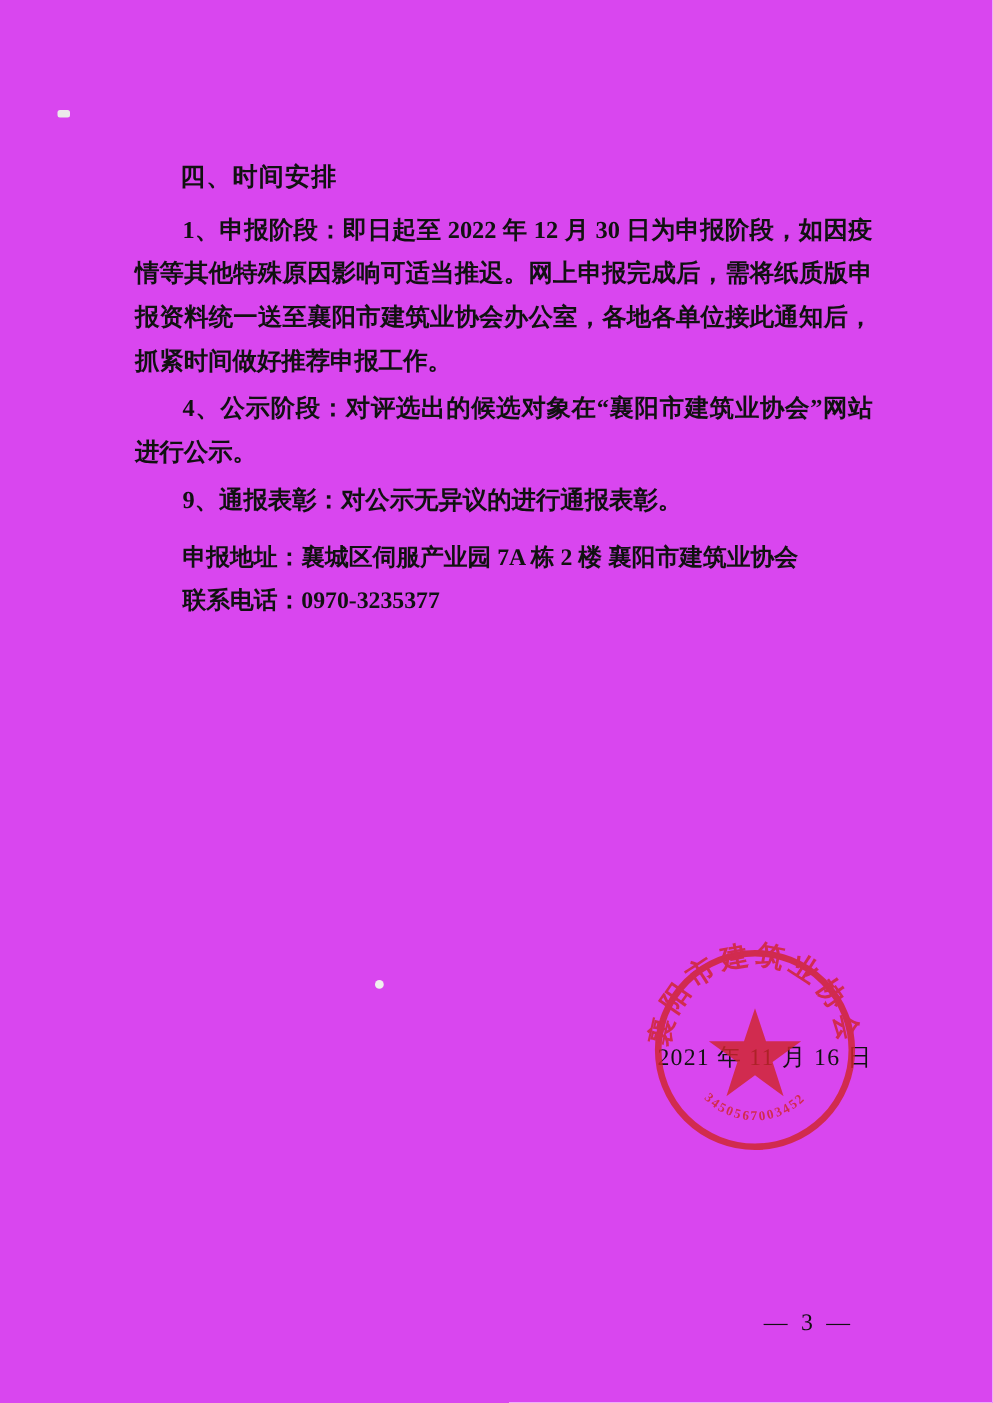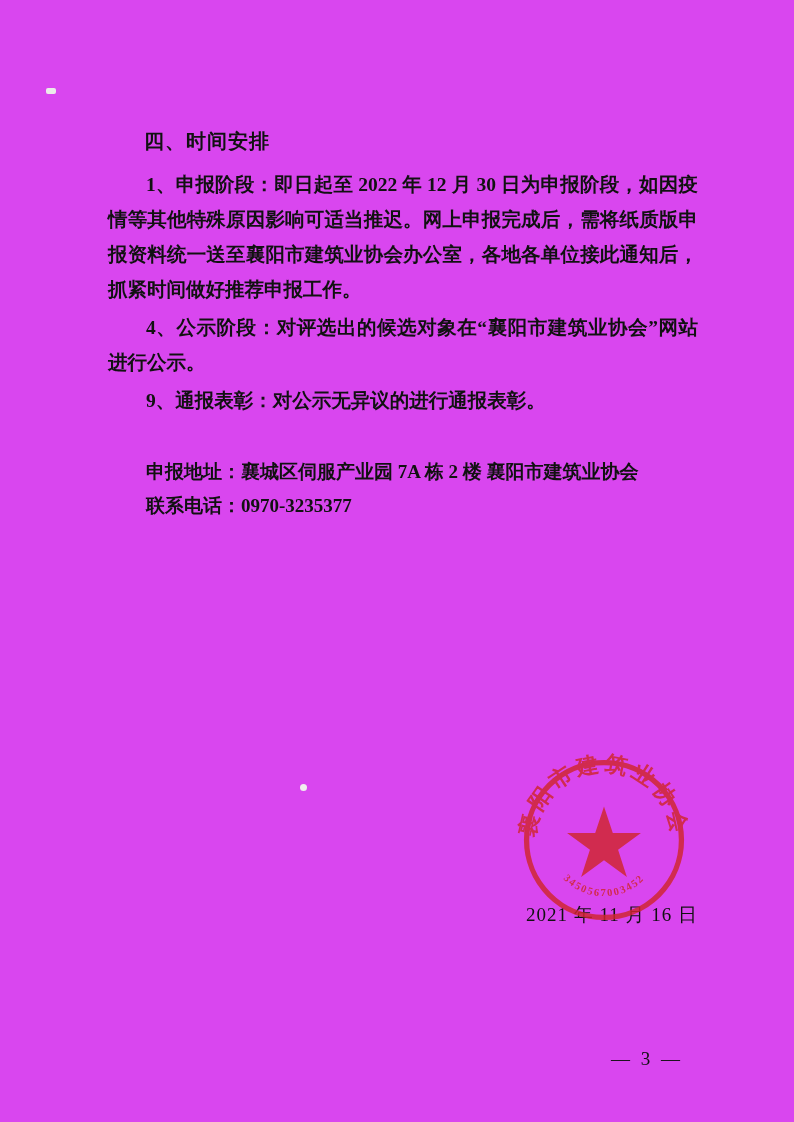--- a/index.html
+++ b/index.html
@@ -40,35 +40,35 @@
     text-indent: 38px;
     text-align: justify;
     text-justify: inter-ideograph;
     color: #111;
     font-weight: bold;
   }
   p.para.bold-lead {
     font-weight: bold;
   }
   .addr-block {
-    margin-top: 37px;
+    margin-top: 12px;
   }
   p.addr {
     font-size: 19px;
     line-height: 34px;
     margin: 0;
     text-indent: 0;
     padding-left: 38px;
     font-weight: bold;
     color: #111;
   }
   .date-line {
     position: absolute;
     left: 108px;
-    top: 902px;
+    top: 833px;
     width: 590px;
     text-align: right;
     padding-right: 16px;
     font-size: 19px;
     color: #111;
     letter-spacing: 1px;
   }
   
   .seal {
     position: absolute;

